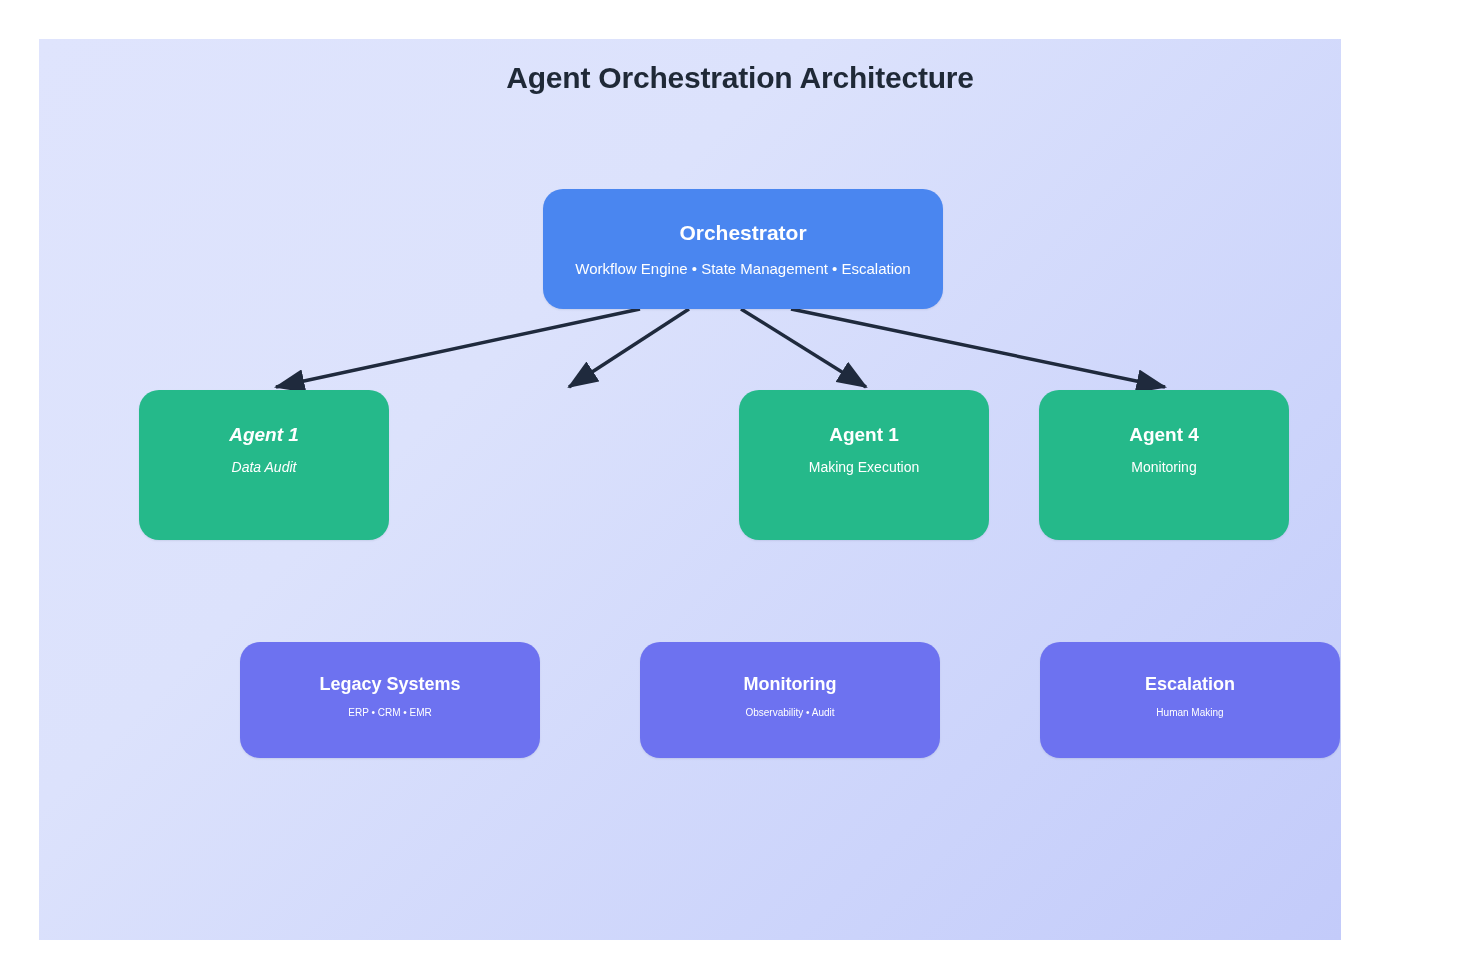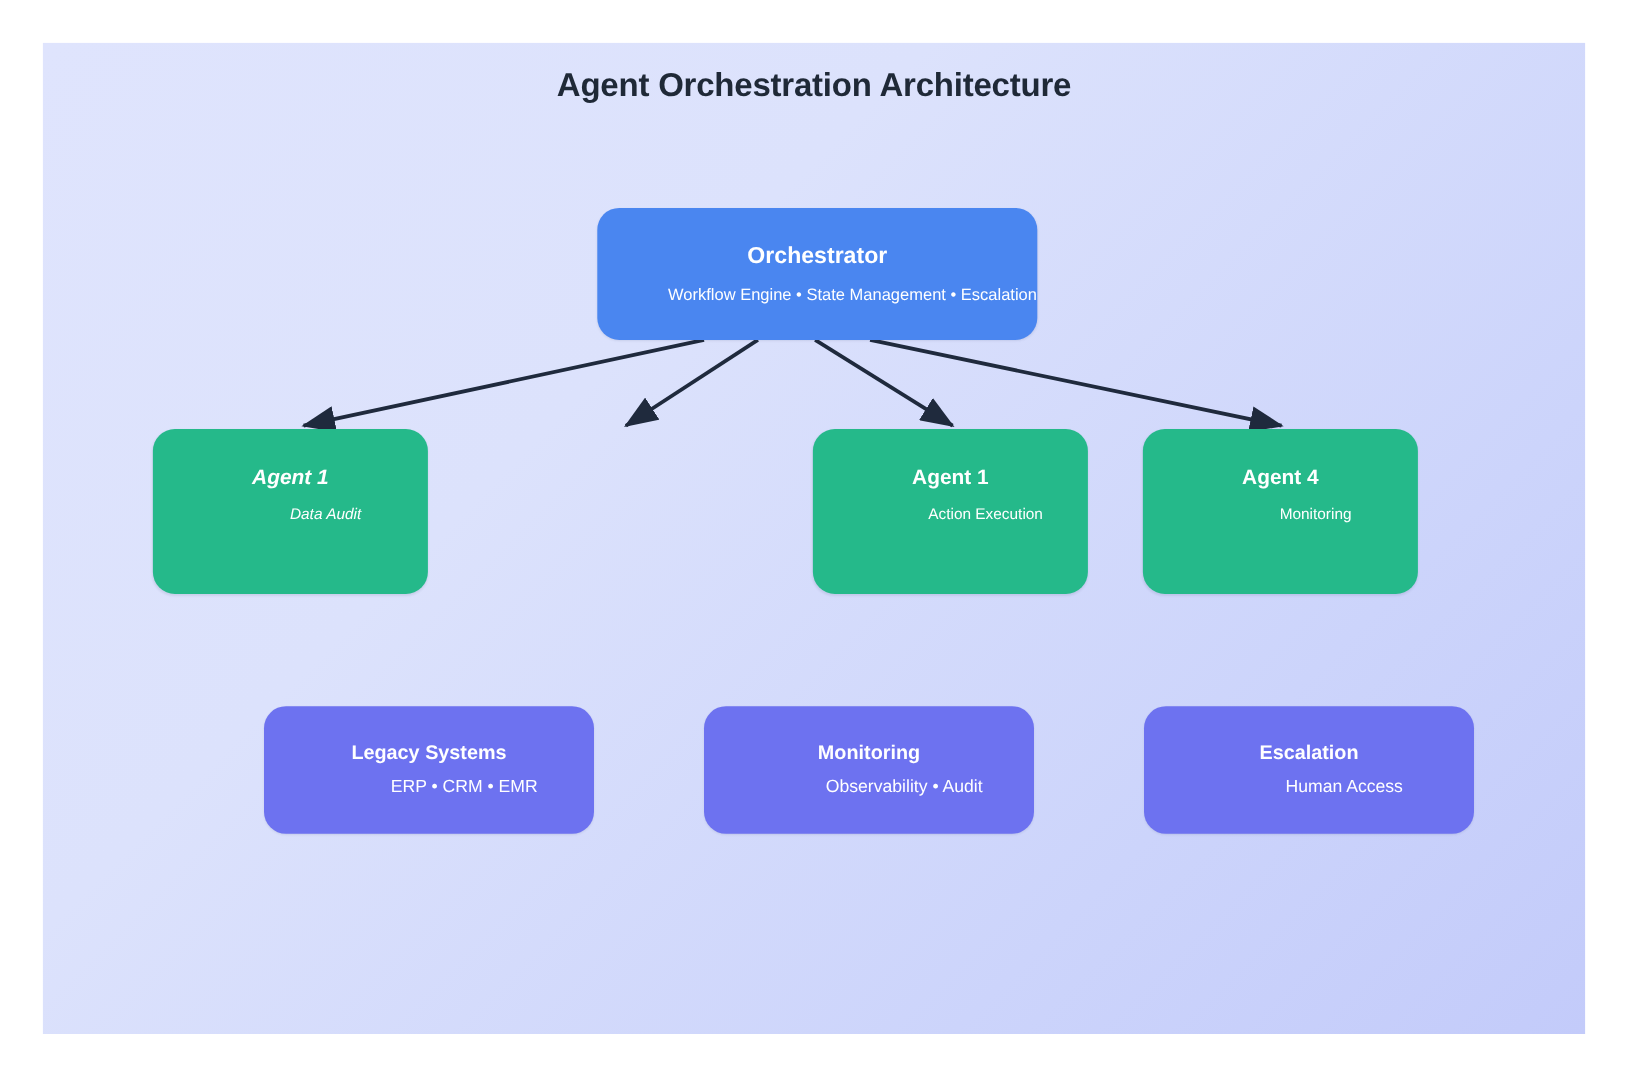--- a/index.html
+++ b/index.html
@@ -10,21 +10,21 @@
     height: 980px;
     overflow: hidden;
   }
   body {
     font-family: "Liberation Sans", sans-serif;
   }
   #canvas {
     position: absolute;
     left: 39px;
     top: 39px;
-    width: 1402px;
+    width: 1302px;
     height: 901px;
     background: linear-gradient(135deg, #dfe4fd 0%, #dce2fc 35%, #ccd4fb 75%, #c3cbfa 100%);
     overflow: hidden;
   }
   #diagram-title {
     position: absolute;
     left: 0;
     top: 22px;
     width: 1402px;
     text-align: center;
@@ -49,21 +49,20 @@
     font-weight: bold;
     line-height: 1;
   }
   .node .node-sub {
     position: absolute;
     left: 0;
     width: 100%;
     text-align: center;
     line-height: 1;
     font-weight: normal;
-    padding-left: 32px;
   }
 
   
   #node-orchestrator {
     left: 504px;
     top: 150px;
     width: 400px;
     height: 120px;
     background: #4a86f0;
   }
@@ -85,21 +84,21 @@
   #node-agent-4 { left: 1000px; }
 
   
   .support {
     top: 603px;
     width: 300px;
     height: 116px;
     background: #6d72f0;
   }
   .support .node-title { top: 33px; font-size: 18px; }
-  .support .node-sub   { top: 66px; font-size: 16px; }
+  .support .node-sub   { top: 66px; font-size: 10px; }
   #node-legacy-systems { left: 201px; }
   #node-monitoring     { left: 601px; }
   #node-escalation     { left: 1001px; }
 
   #edges {
     position: absolute;
     left: 0;
     top: 0;
     width: 1402px;
     height: 901px;
@@ -133,36 +132,36 @@
   </div>
 
   <div class="node agent" id="node-agent-1">
     <div class="node-title">Agent 1</div>
     <div class="node-sub">Data Audit</div>
   </div>
 
 
   <div class="node agent" id="node-agent-3">
     <div class="node-title">Agent 1</div>
-    <div class="node-sub">Action Execution</div>
+    <div class="node-sub">Making Execution</div>
   </div>
 
   <div class="node agent" id="node-agent-4">
     <div class="node-title">Agent 4</div>
     <div class="node-sub">Monitoring</div>
   </div>
 
   <div class="node support" id="node-legacy-systems">
     <div class="node-title">Legacy Systems</div>
     <div class="node-sub">ERP • CRM • EMR</div>
   </div>
 
   <div class="node support" id="node-monitoring">
     <div class="node-title">Monitoring</div>
     <div class="node-sub">Observability • Audit</div>
   </div>
 
   <div class="node support" id="node-escalation">
     <div class="node-title">Escalation</div>
-    <div class="node-sub">Human Access</div>
+    <div class="node-sub">Human Making</div>
   </div>
 
 </div>
 
 </body></html>

